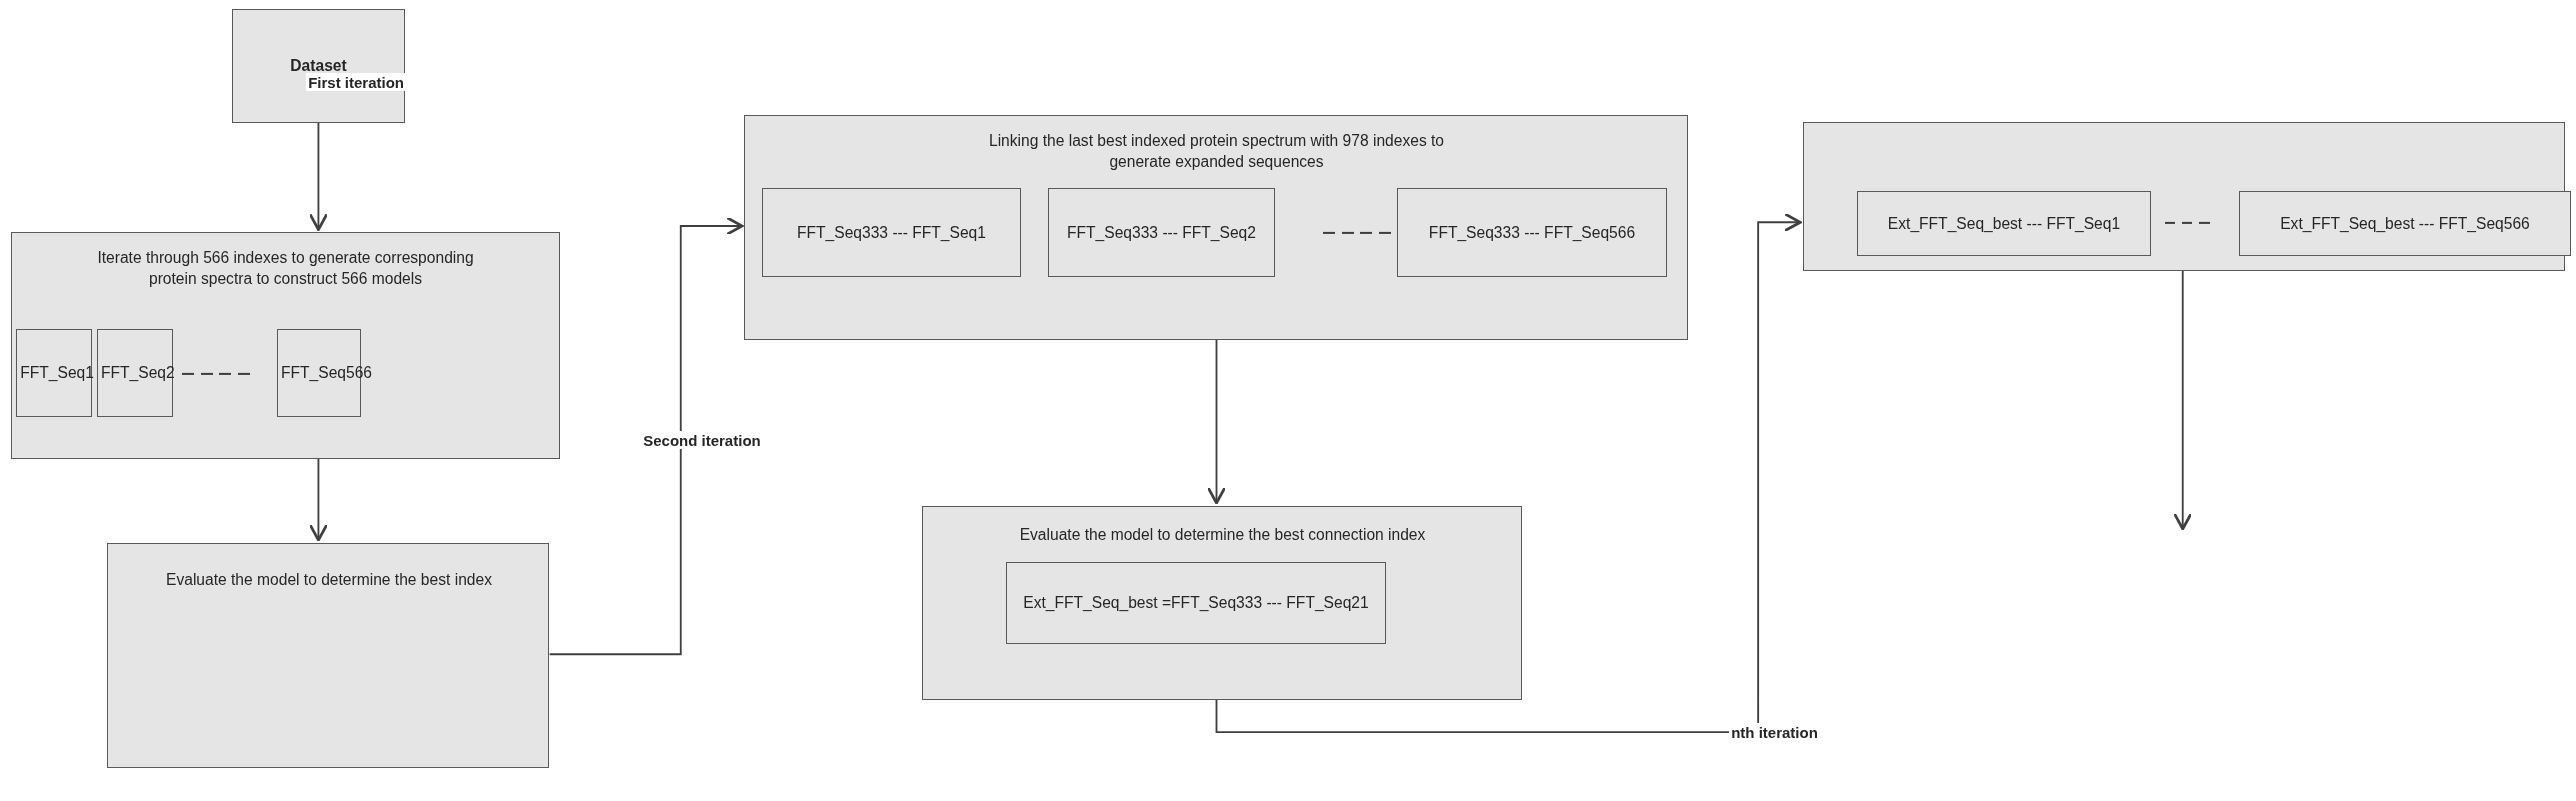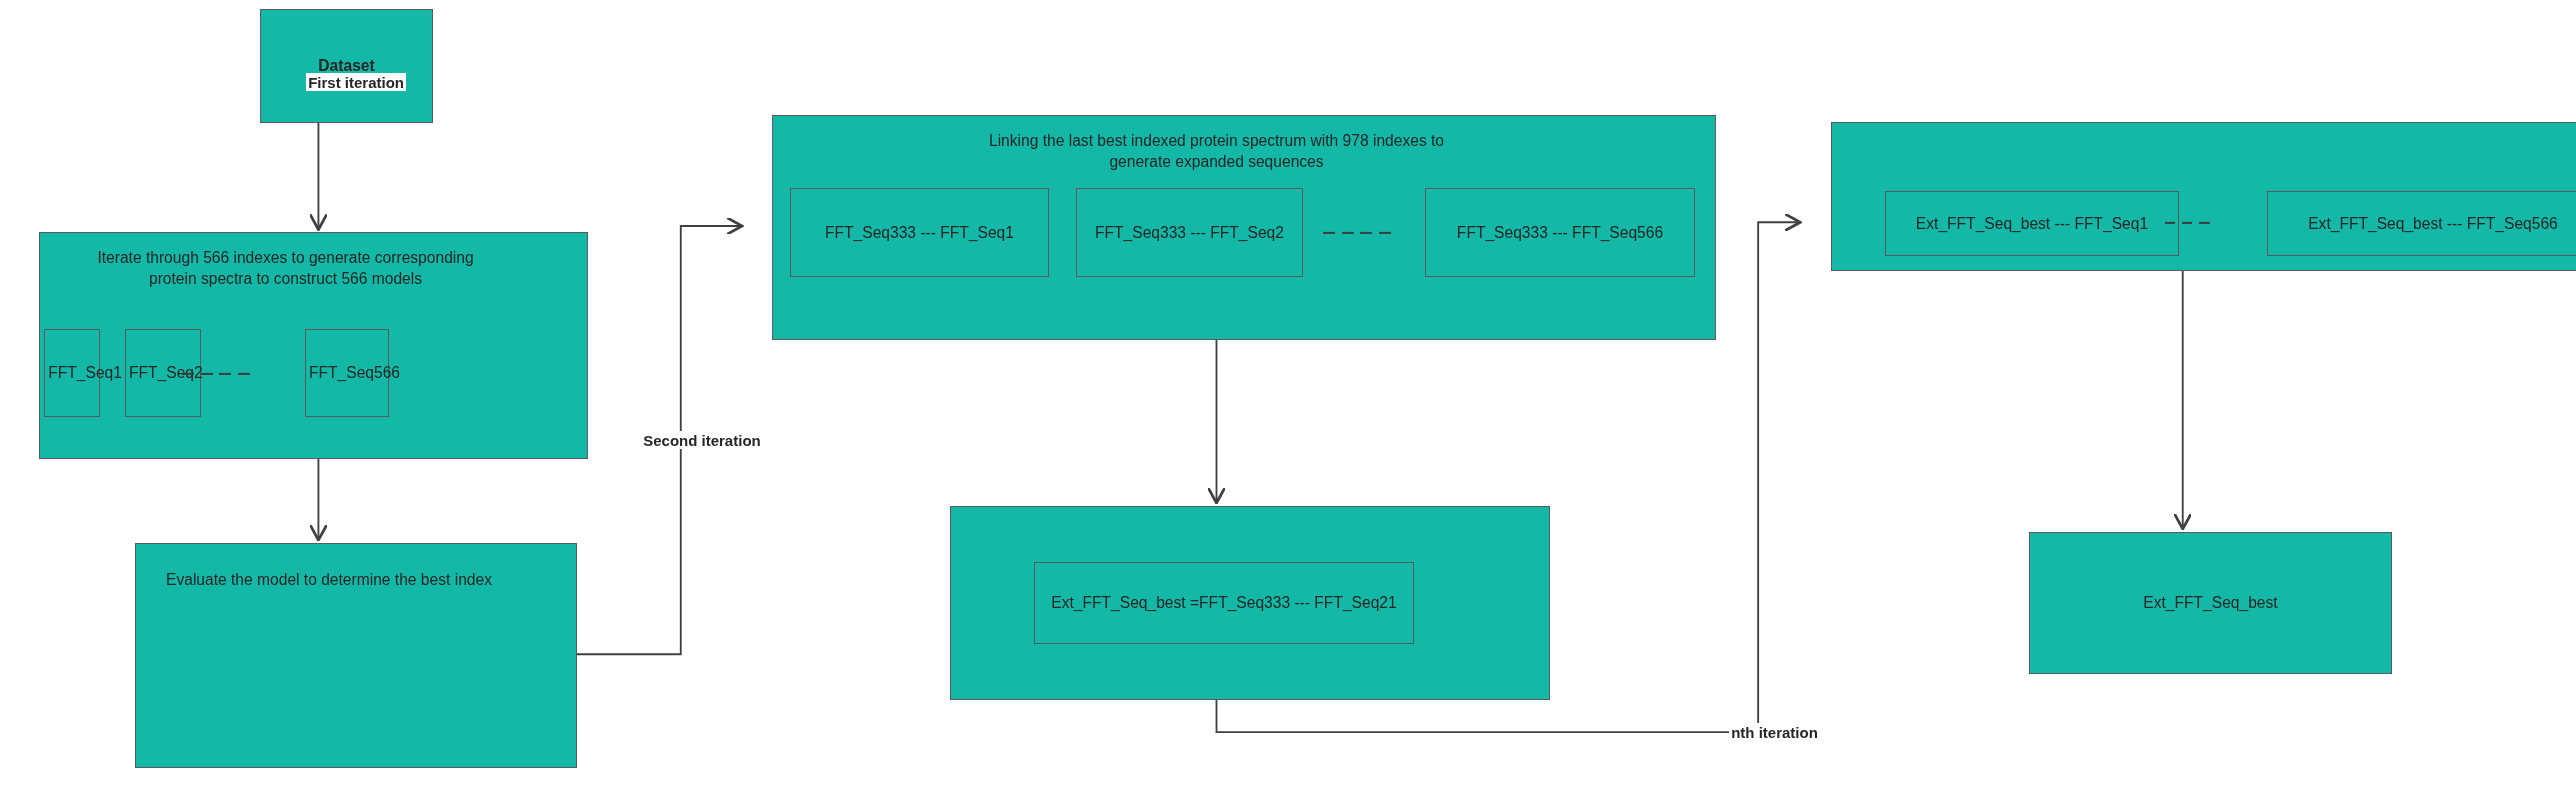--- a/index.html
+++ b/index.html
@@ -17,23 +17,22 @@
     width: 2576px;
     height: 801px;
     background: #ffffff;
     overflow: hidden;
   }
 
   
   .box {
     position: absolute;
     box-sizing: border-box;
-    background: #14b8a6;
+    background: #e5e5e5;
     border: 1.5px solid #595959;
-    margin-left: 28px;
   }
   .box-outer { border-width: 1.5px; }
   .box-inner { border-width: 1.5px; }
 
   
   .hdr {
     position: absolute;
     text-align: center;
     font-size: 15.6px;
     line-height: 1.35;
@@ -121,21 +120,21 @@
     <div class="boxlabel boxlabel-bold">Dataset</div>
   </div>
 
   <div class="conn-label" style="left:262px; top:73px;">First iteration</div>
 
   <div class="box box-outer" style="left:11px; top:232px; width:549px; height:227px;"></div>
 
   <div class="hdr" style="left:26px; top:247px; width:519px;">Iterate through 566 indexes to generate corresponding
 protein spectra to construct 566 models</div>
 
-  <div class="box box-inner" style="left:16.3px; top:329px; width:56px; height:88px;">
+  <div class="box box-inner" style="left:16.3px; top:329px; width:76px; height:88px;">
     <div class="boxlabel">FFT_Seq1</div>
   </div>
 
   <div class="box box-inner" style="left:97px; top:329px; width:76px; height:88px;">
     <div class="boxlabel">FFT_Seq2</div>
   </div>
 
   <div class="dashes" style="left:182px; top:374px;">
     <span class="dash"></span>
     <span class="dash"></span>
@@ -173,20 +172,21 @@
     <span class="dash"></span>
     <span class="dash"></span>
   </div>
 
   <div class="box box-inner" style="left:1397px; top:188px; width:270px; height:89px;">
     <div class="boxlabel">FFT_Seq333 --- FFT_Seq566</div>
   </div>
 
   <div class="box box-outer" style="left:922px; top:506px; width:600px; height:194px;"></div>
 
+  <div class="hdr" style="left:937px; top:524px; width:571px;">Evaluate the model to determine the best connection index</div>
 
   <div class="box box-inner" style="left:1006px; top:562px; width:380px; height:82px;">
     <div class="boxlabel">Ext_FFT_Seq_best =FFT_Seq333 --- FFT_Seq21</div>
   </div>
 
   <div class="conn-label" style="left:1685px; top:723px;">nth iteration</div>
 
   <div class="box box-outer" style="left:1803px; top:122px; width:762px; height:149px;"></div>
 
   <div class="box box-inner" style="left:1857px; top:191px; width:294px; height:65px;">
@@ -196,18 +196,15 @@
   <div class="dashes short" style="left:2165px; top:223px;">
     <span class="dash"></span>
     <span class="dash"></span>
     <span class="dash"></span>
   </div>
 
   <div class="box box-inner" style="left:2239px; top:191px; width:332px; height:65px;">
     <div class="boxlabel">Ext_FFT_Seq_best --- FFT_Seq566</div>
   </div>
 
-  <div class="box box-outer" style="left:2001px; top:532px; width:363px; height:142px;">
-    <div class="boxlabel">Ext_FFT_Seq_best</div>
-  </div>
 
 </div>
 
 
 </body></html>

